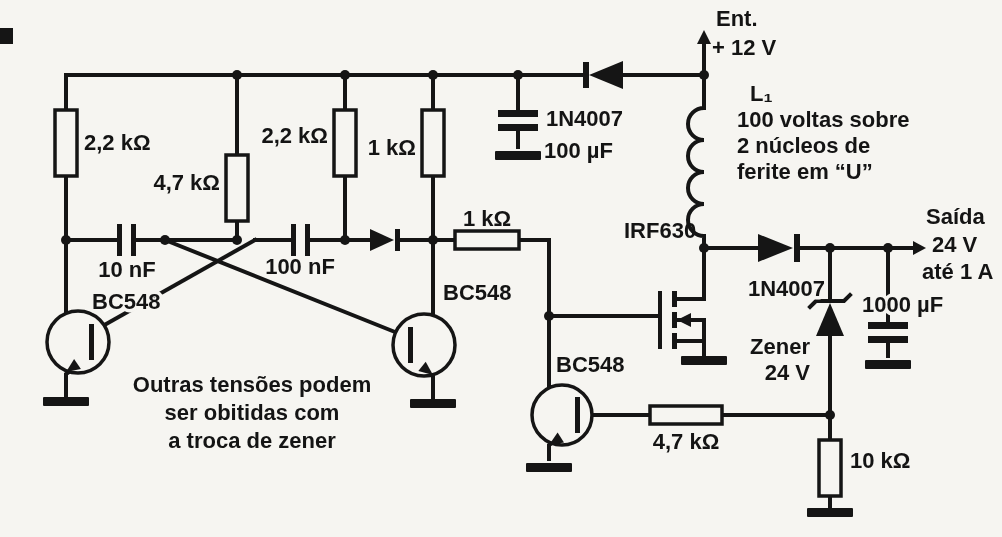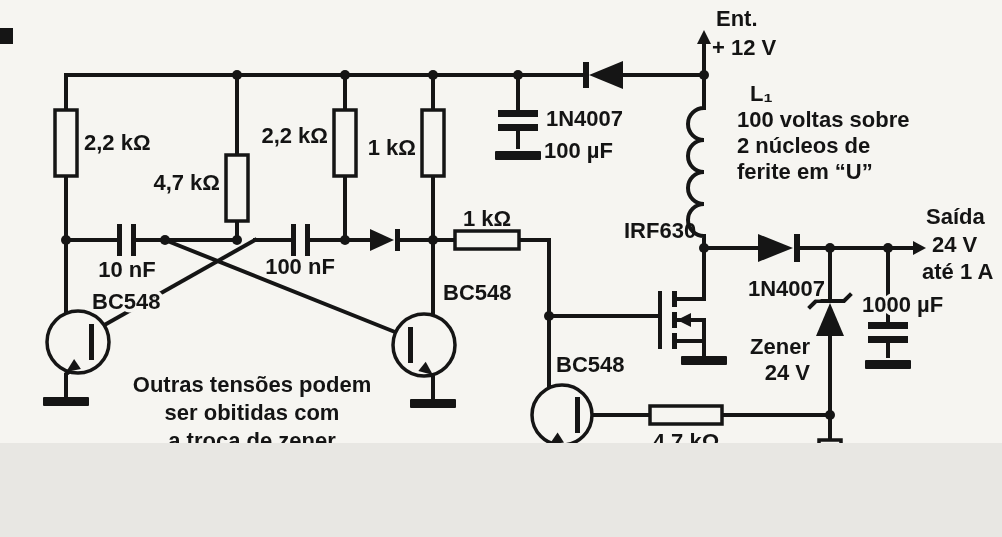--- a/index.html
+++ b/index.html
@@ -1,16 +1,16 @@
 <!DOCTYPE html>
 <html><head>
 <meta charset="utf-8">
 <style>
   html,body{margin:0;padding:0;background:#e8e7e3;}
-  .stage{position:relative;width:1002px;height:443px;background:#f6f5f1;overflow:hidden;
+  .stage{position:relative;width:1002px;height:537px;background:#f6f5f1;overflow:hidden;
          font-family:"Liberation Sans",sans-serif;}
   svg{display:block;}
   svg text{font-family:"Liberation Sans",sans-serif;font-size:22px;font-weight:600;fill:#141414;}
   .ta-e{text-anchor:end}
   .ta-m{text-anchor:middle}
   .halo{paint-order:stroke;stroke:#f6f5f1;stroke-width:7px;stroke-linejoin:round;}
   .wire{stroke:#151515;stroke-width:4;fill:none;stroke-linecap:square;}
   .sym{stroke:#151515;stroke-width:3.5;fill:#f6f5f1;}
   .fillb{fill:#151515;stroke:none;}
   .thick{stroke:#151515;stroke-width:4;fill:none;stroke-linecap:square;}

